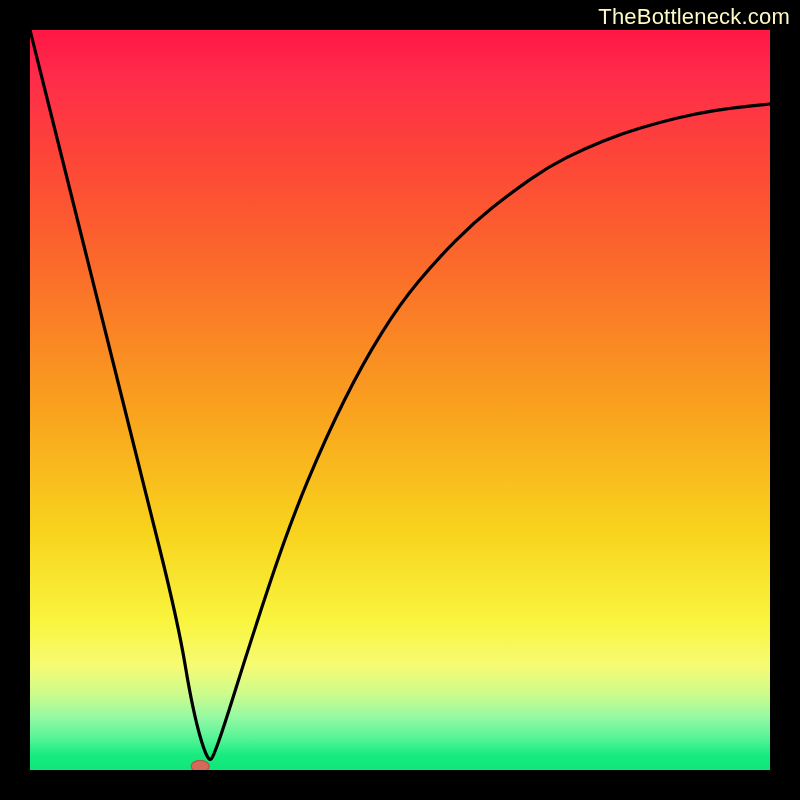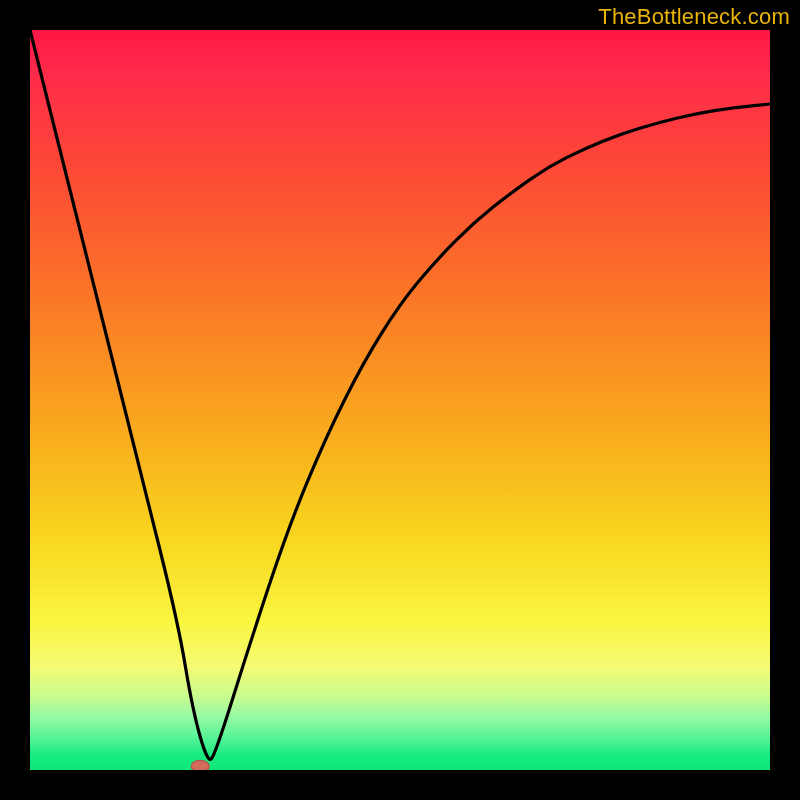--- a/index.html
+++ b/index.html
@@ -55,21 +55,21 @@
   }
   .marker {
     fill: #d46a5a;
     stroke: #b35548;
     stroke-width: 1.2;
   }
   .attribution {
     position: absolute;
     top: 4px;
     right: 10px;
-    color: #eab308;
+    color: #fef9c3;
     font-size: 22px;
     letter-spacing: 0.2px;
     user-select: none;
   }
 </style>
 </head>
 <body>
 
 <div class="chart-frame">
 

